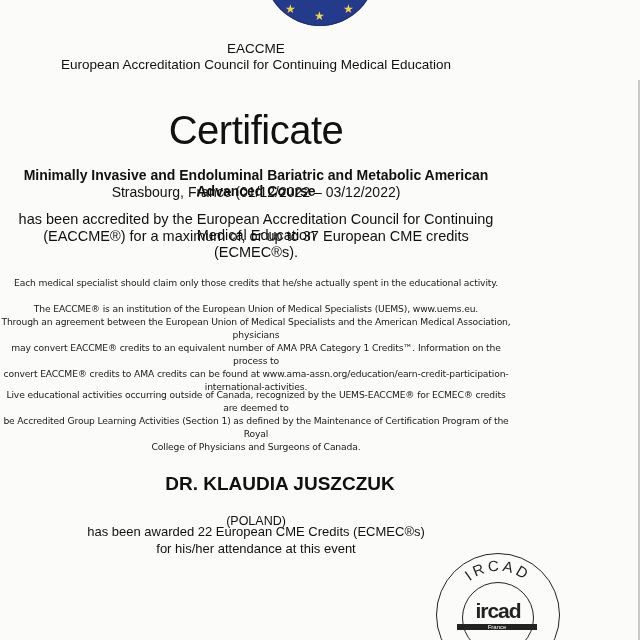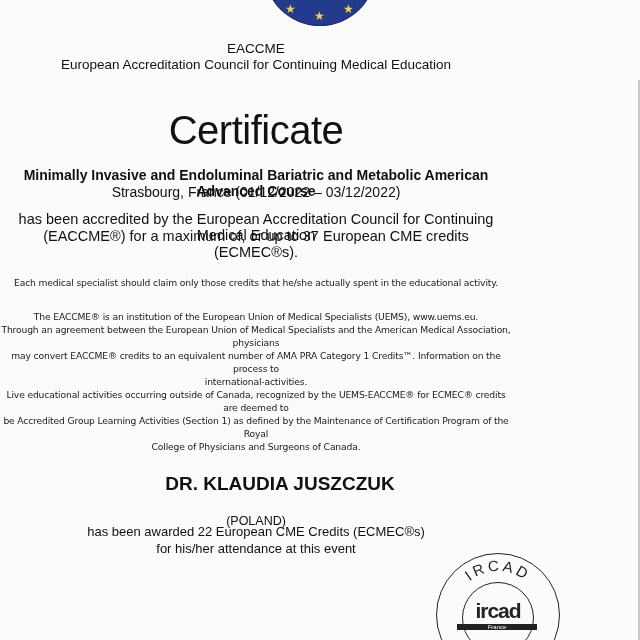--- a/index.html
+++ b/index.html
@@ -24,21 +24,21 @@
   .center { position: absolute; left: 0; width: 512px; text-align: center; }
   .org-abbr { top: 41px; font-size: 13.5px; }
   .org-name { top: 57px; font-size: 13.5px; }
   .title { top: 108px; font-size: 40px; font-weight: normal; letter-spacing: -0.5px; }
   .course { top: 167px; font-size: 14px; font-weight: bold; }
   .location { top: 184px; font-size: 14px; }
   .accred1 { top: 211px; font-size: 14.5px; }
   .accred2 { top: 228px; font-size: 14.5px; }
   .small { font-family: "DejaVu Sans", sans-serif; font-size: 9.2px; line-height: 13px; color: #1a1a1a; letter-spacing: -0.15px; }
   .claim { top: 276px; }
-  .uems { top: 310px; }
+  .uems { top: 302px; }
   .live { top: 388px; }
   .name { top: 473px; font-size: 19px; font-weight: bold; padding-left: 24px; }
   .country { top: 495px; font-size: 12.5px; margin-top: 19px; }
   .awarded1 { top: 524px; font-size: 13px; }
   .awarded2 { top: 541px; font-size: 13px; }
   .stamp {
     position: absolute; left: 436px; top: 553px; width: 122px; height: 122px;
     border: 1.5px solid #222; border-radius: 50%;
   }
   .stamp-inner {
@@ -81,20 +81,21 @@
 
 <div class="center accred1">has been accredited by the European Accreditation Council for Continuing Medical Education</div>
 <div class="center accred2">(EACCME®) for a maximum of, or up to 37 European CME credits (ECMEC®s).</div>
 
 <div class="center small claim">Each medical specialist should claim only those credits that he/she actually spent in the educational activity.</div>
 
 <div class="center small uems">
   <div>The EACCME® is an institution of the European Union of Medical Specialists (UEMS), www.uems.eu.</div>
   <div>Through an agreement between the European Union of Medical Specialists and the American Medical Association, physicians</div>
   <div>may convert EACCME® credits to an equivalent number of AMA PRA Category 1 Credits™.  Information on the process to</div>
+  <div>convert EACCME® credits to AMA credits can be found at www.ama-assn.org/education/earn-credit-participation-</div>
   <div>international-activities.</div>
 </div>
 
 <div class="center small live">
   <div>Live educational activities occurring outside of Canada, recognized by the UEMS-EACCME® for ECMEC® credits are deemed to</div>
   <div>be Accredited Group Learning Activities (Section 1) as defined by the Maintenance of Certification Program of the Royal</div>
   <div>College of Physicians and Surgeons of Canada.</div>
 </div>
 
 <div class="center name">DR. KLAUDIA JUSZCZUK</div>

